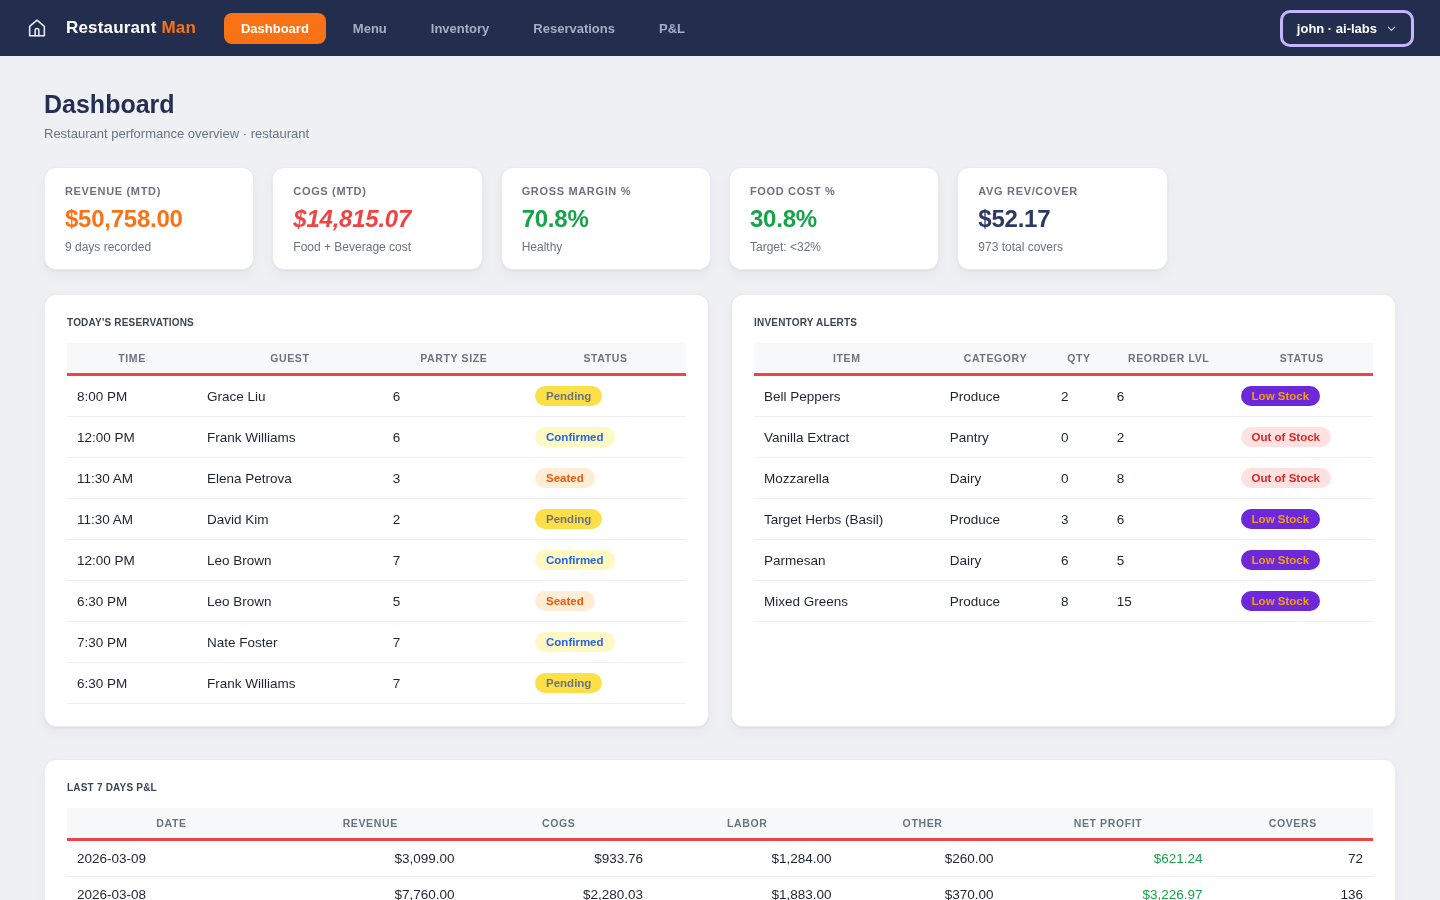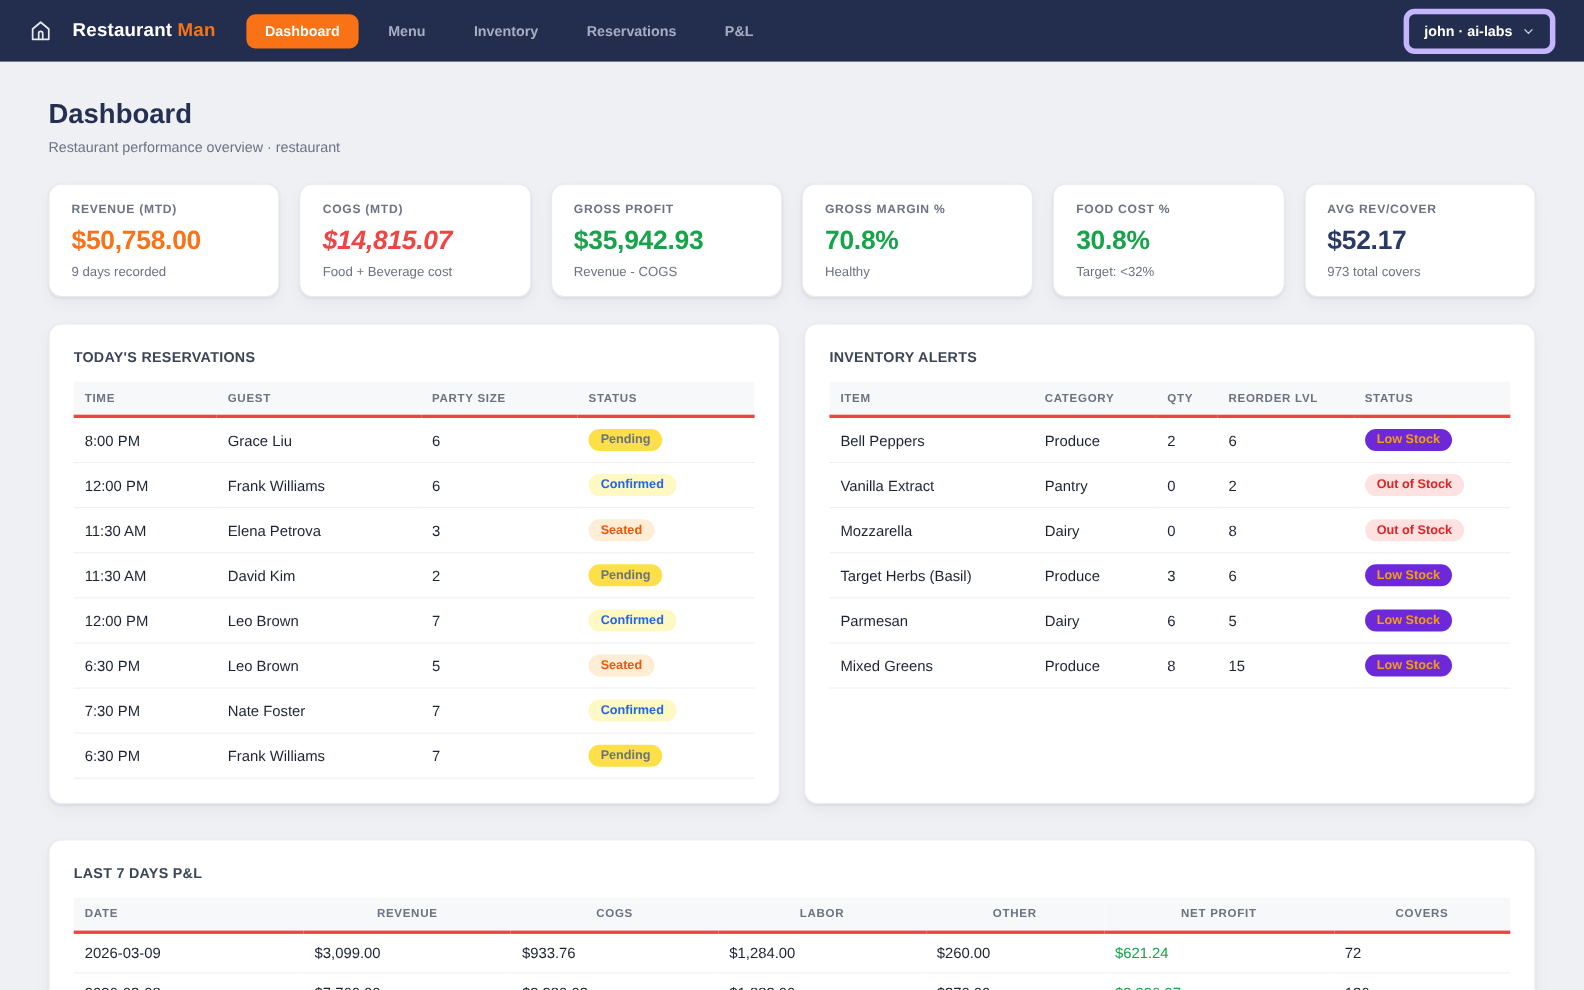--- a/index.html
+++ b/index.html
@@ -20,21 +20,21 @@
   .brand { font-size: 17px; font-weight: 800; color: #ffffff; margin: 0 18px 0 8px; letter-spacing: .01em; white-space: nowrap; }
   .brand .brand-accent { color: #f97316; }
   .nav-links { display: flex; align-items: center; gap: 10px; }
   .nav-item {
     font-size: 13px; font-weight: 700; color: #a7aec4;
     padding: 8px 17px; border-radius: 8px; cursor: pointer; white-space: nowrap;
   }
   .nav-item.active { background: #f97316; color: #ffffff; }
   .user-pill {
     margin-left: auto;
-    border: 5px solid #c4b5fd; border-radius: 10px;
+    border: 3px solid #c4b5fd; border-radius: 10px;
     color: #ffffff; font-size: 13px; font-weight: 700;
     padding: 8px 14px; display: flex; align-items: center; gap: 9px; cursor: pointer;
     white-space: nowrap;
   }
   .chevron-icon { display: flex; color: #c6ccdc; }
 
   
   .page { padding: 24px 44px; }
   .page-title { font-size: 25px; font-weight: 800; color: #242f52; margin: 10px 0 7px; }
   .page-subtitle { font-size: 13px; color: #6b7280; }
@@ -46,45 +46,45 @@
     box-shadow: 0 1px 2px rgba(18,24,40,.05), 0 6px 14px rgba(18,24,40,.04);
   }
   .kpi-card { padding: 17px 20px 15px; }
   .kpi-label { font-size: 11px; font-weight: 700; color: #6b7280; letter-spacing: .06em; }
   .kpi-value { font-size: 24px; font-weight: 800; margin: 8px 0 7px; letter-spacing: -.01em; white-space: nowrap; }
   .kpi-sub { font-size: 12px; color: #6b7280; }
 
   
   .panels { display: grid; grid-template-columns: 1fr 1fr; gap: 22px; margin-top: 24px; align-items: stretch; }
   .panel { padding: 22px; }
-  .panel-title { font-size: 13px; font-weight: 700; color: #3c4554; letter-spacing: .02em; margin-bottom: 15px; }
+  .panel-title { font-size: 10px; font-weight: 700; color: #3c4554; letter-spacing: .02em; margin-bottom: 15px; }
   .pnl-panel { margin-top: 32px; }
 
   
   table { width: 100%; border-collapse: collapse; font-size: 13.5px; }
   thead th {
     background: #f7f8fa; color: #6b7280;
     font-size: 10.5px; font-weight: 700; letter-spacing: .06em;
-    text-align: left; padding: 9px 10px; white-space: nowrap;
+    text-align: center; padding: 9px 10px; white-space: nowrap;
   }
   tbody td { padding: 10px 10px; border-bottom: 1px solid #edeff3; color: #1c2433; }
   tbody tr:first-child td { border-top: 3px solid #ef4444; }
 
   .res-table th:nth-child(1), .res-table td:nth-child(1) { width: 21%; }
   .res-table th:nth-child(2), .res-table td:nth-child(2) { width: 30%; }
   .res-table th:nth-child(3), .res-table td:nth-child(3) { width: 23%; }
 
   .inv-table th:nth-child(1), .inv-table td:nth-child(1) { width: 30%; }
   .inv-table th:nth-child(2), .inv-table td:nth-child(2) { width: 18%; }
   .inv-table th:nth-child(3), .inv-table td:nth-child(3) { width: 9%; }
   .inv-table th:nth-child(4), .inv-table td:nth-child(4) { width: 20%; }
 
   .pnl-table th:nth-child(1), .pnl-table td:nth-child(1) { width: 16%; }
   .pnl-table th:not(:first-child) { text-align: center; }
-  .pnl-table td:not(:first-child) { text-align: left; }
+  .pnl-table td:not(:first-child) { text-align: right; }
   .pnl-table td.net { color: #16a34a; }
 
   
   .badge {
     display: inline-block; padding: 4px 11px; border-radius: 999px;
     font-size: 11.5px; font-weight: 700; white-space: nowrap;
   }
   .badge-pending      { background: #fde047; color: #6b7280; }
   .badge-confirmed    { background: #fef9c3; color: #2563eb; }
   .badge-seated       { background: #ffedd5; color: #ea580c; }
@@ -136,25 +136,20 @@
         <div class="kpi-value" style="color: rgb(249, 115, 22);">$50,758.00</div>
         <div class="kpi-sub">9 days recorded</div>
       </div>
 
       <div class="card kpi-card">
         <div class="kpi-label">COGS (MTD)</div>
         <div class="kpi-value" style="color: rgb(239, 68, 68); font-style: italic;">$14,815.07</div>
         <div class="kpi-sub">Food + Beverage cost</div>
       </div>
 
-      <div class="card kpi-card">
-        <div class="kpi-label">GROSS PROFIT</div>
-        <div class="kpi-value" style="color: rgb(22, 163, 74);">$35,942.93</div>
-        <div class="kpi-sub">Revenue - COGS</div>
-      </div>
 
       <div class="card kpi-card">
         <div class="kpi-label">GROSS MARGIN %</div>
         <div class="kpi-value" style="color: rgb(22, 163, 74);">70.8%</div>
         <div class="kpi-sub">Healthy</div>
       </div>
 
       <div class="card kpi-card">
         <div class="kpi-label">FOOD COST %</div>
         <div class="kpi-value" style="color: rgb(22, 163, 74);">30.8%</div>

